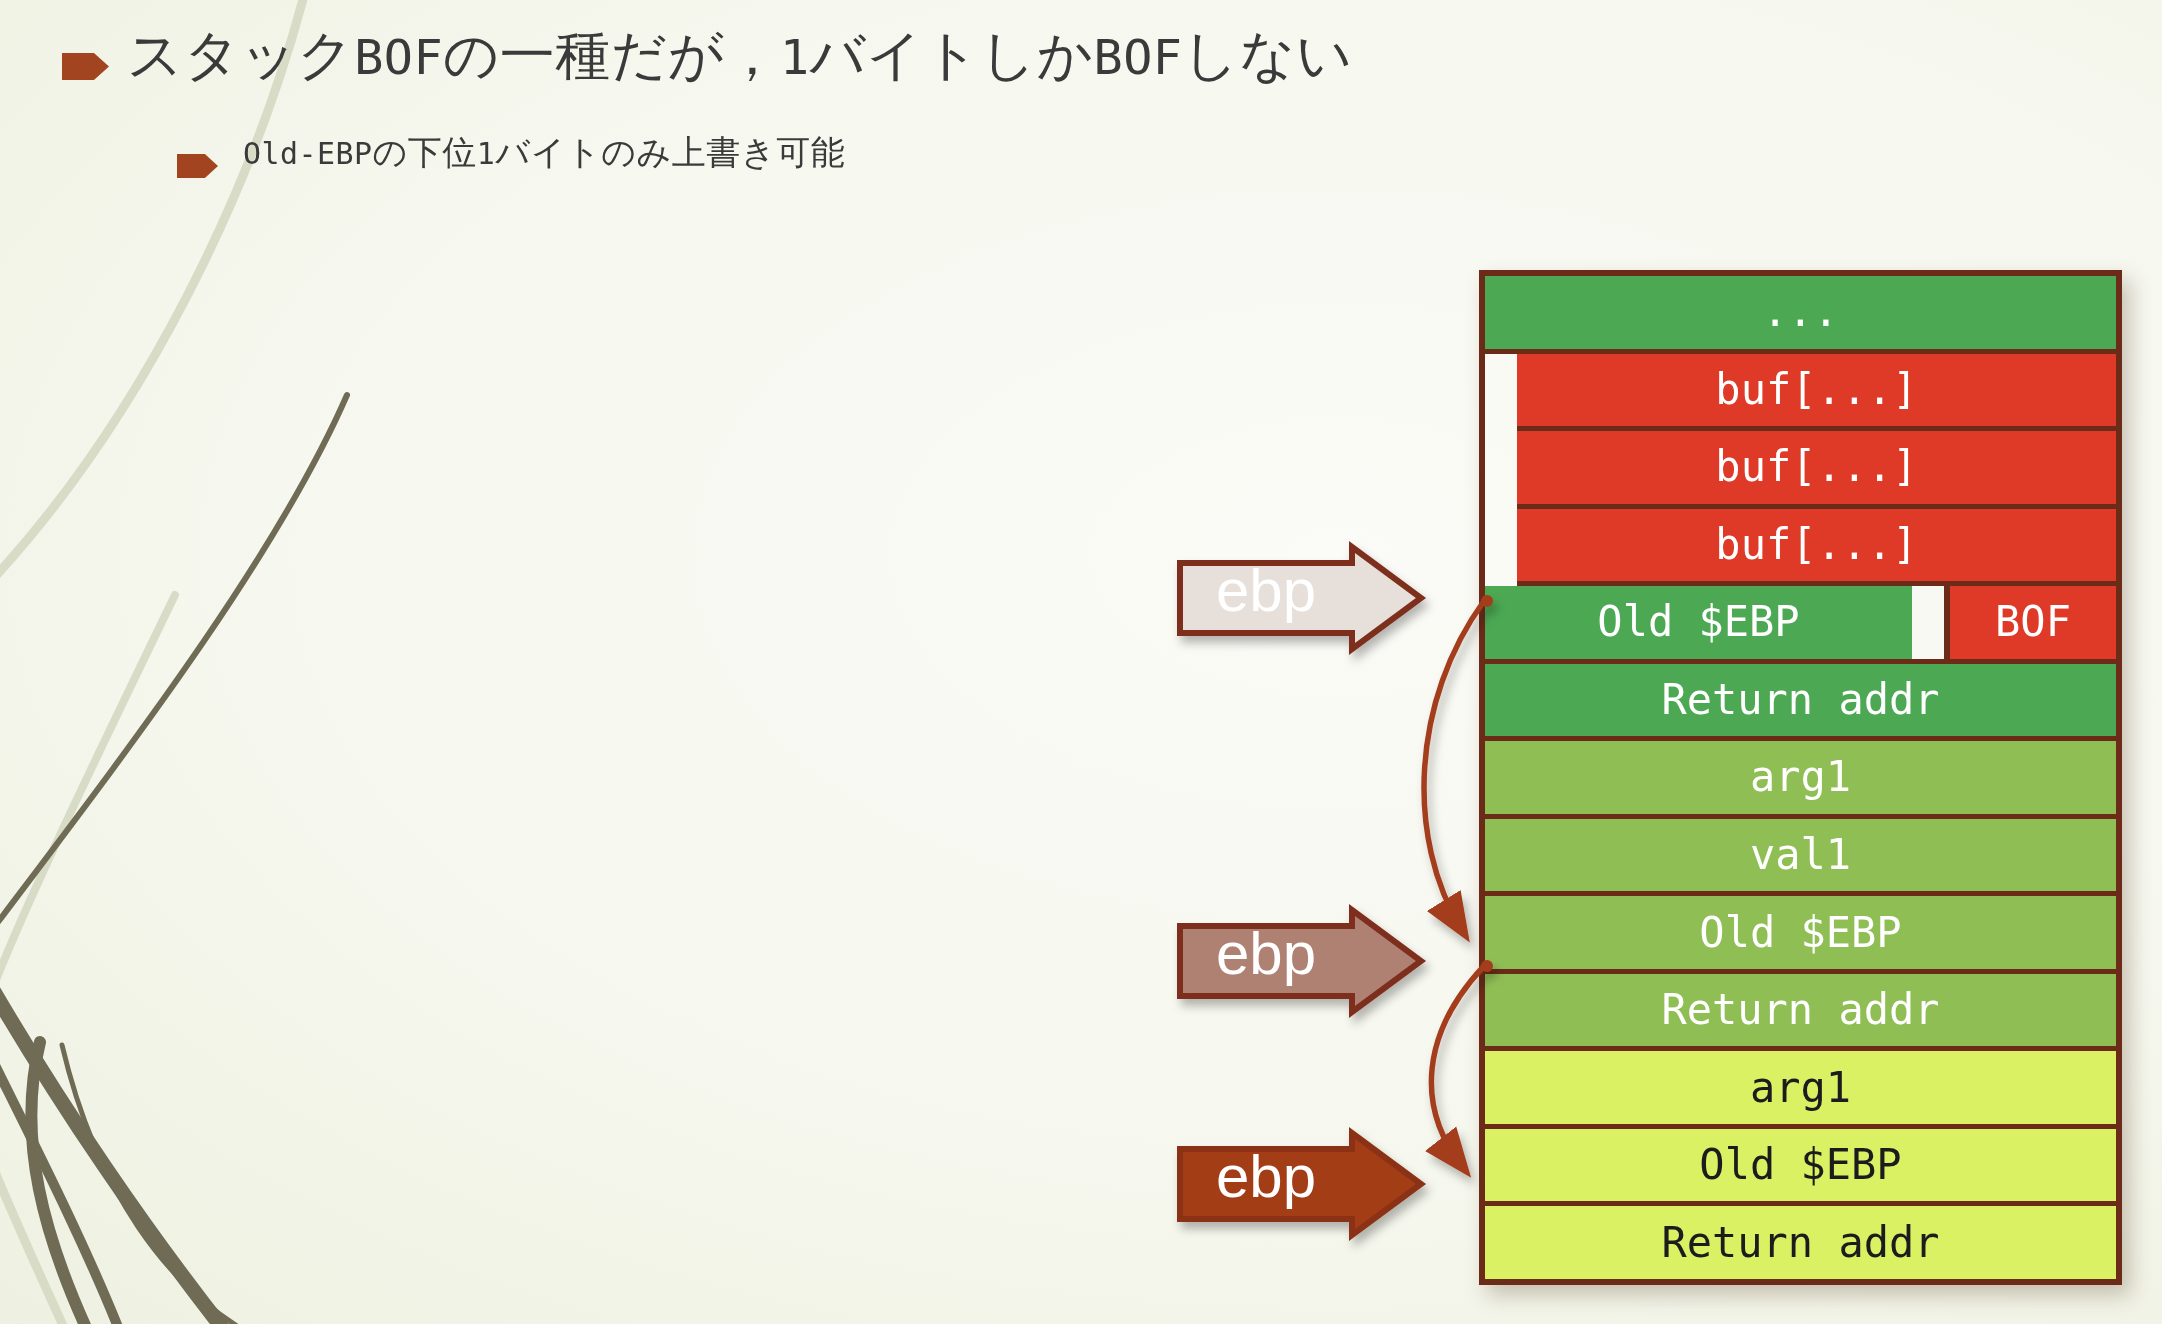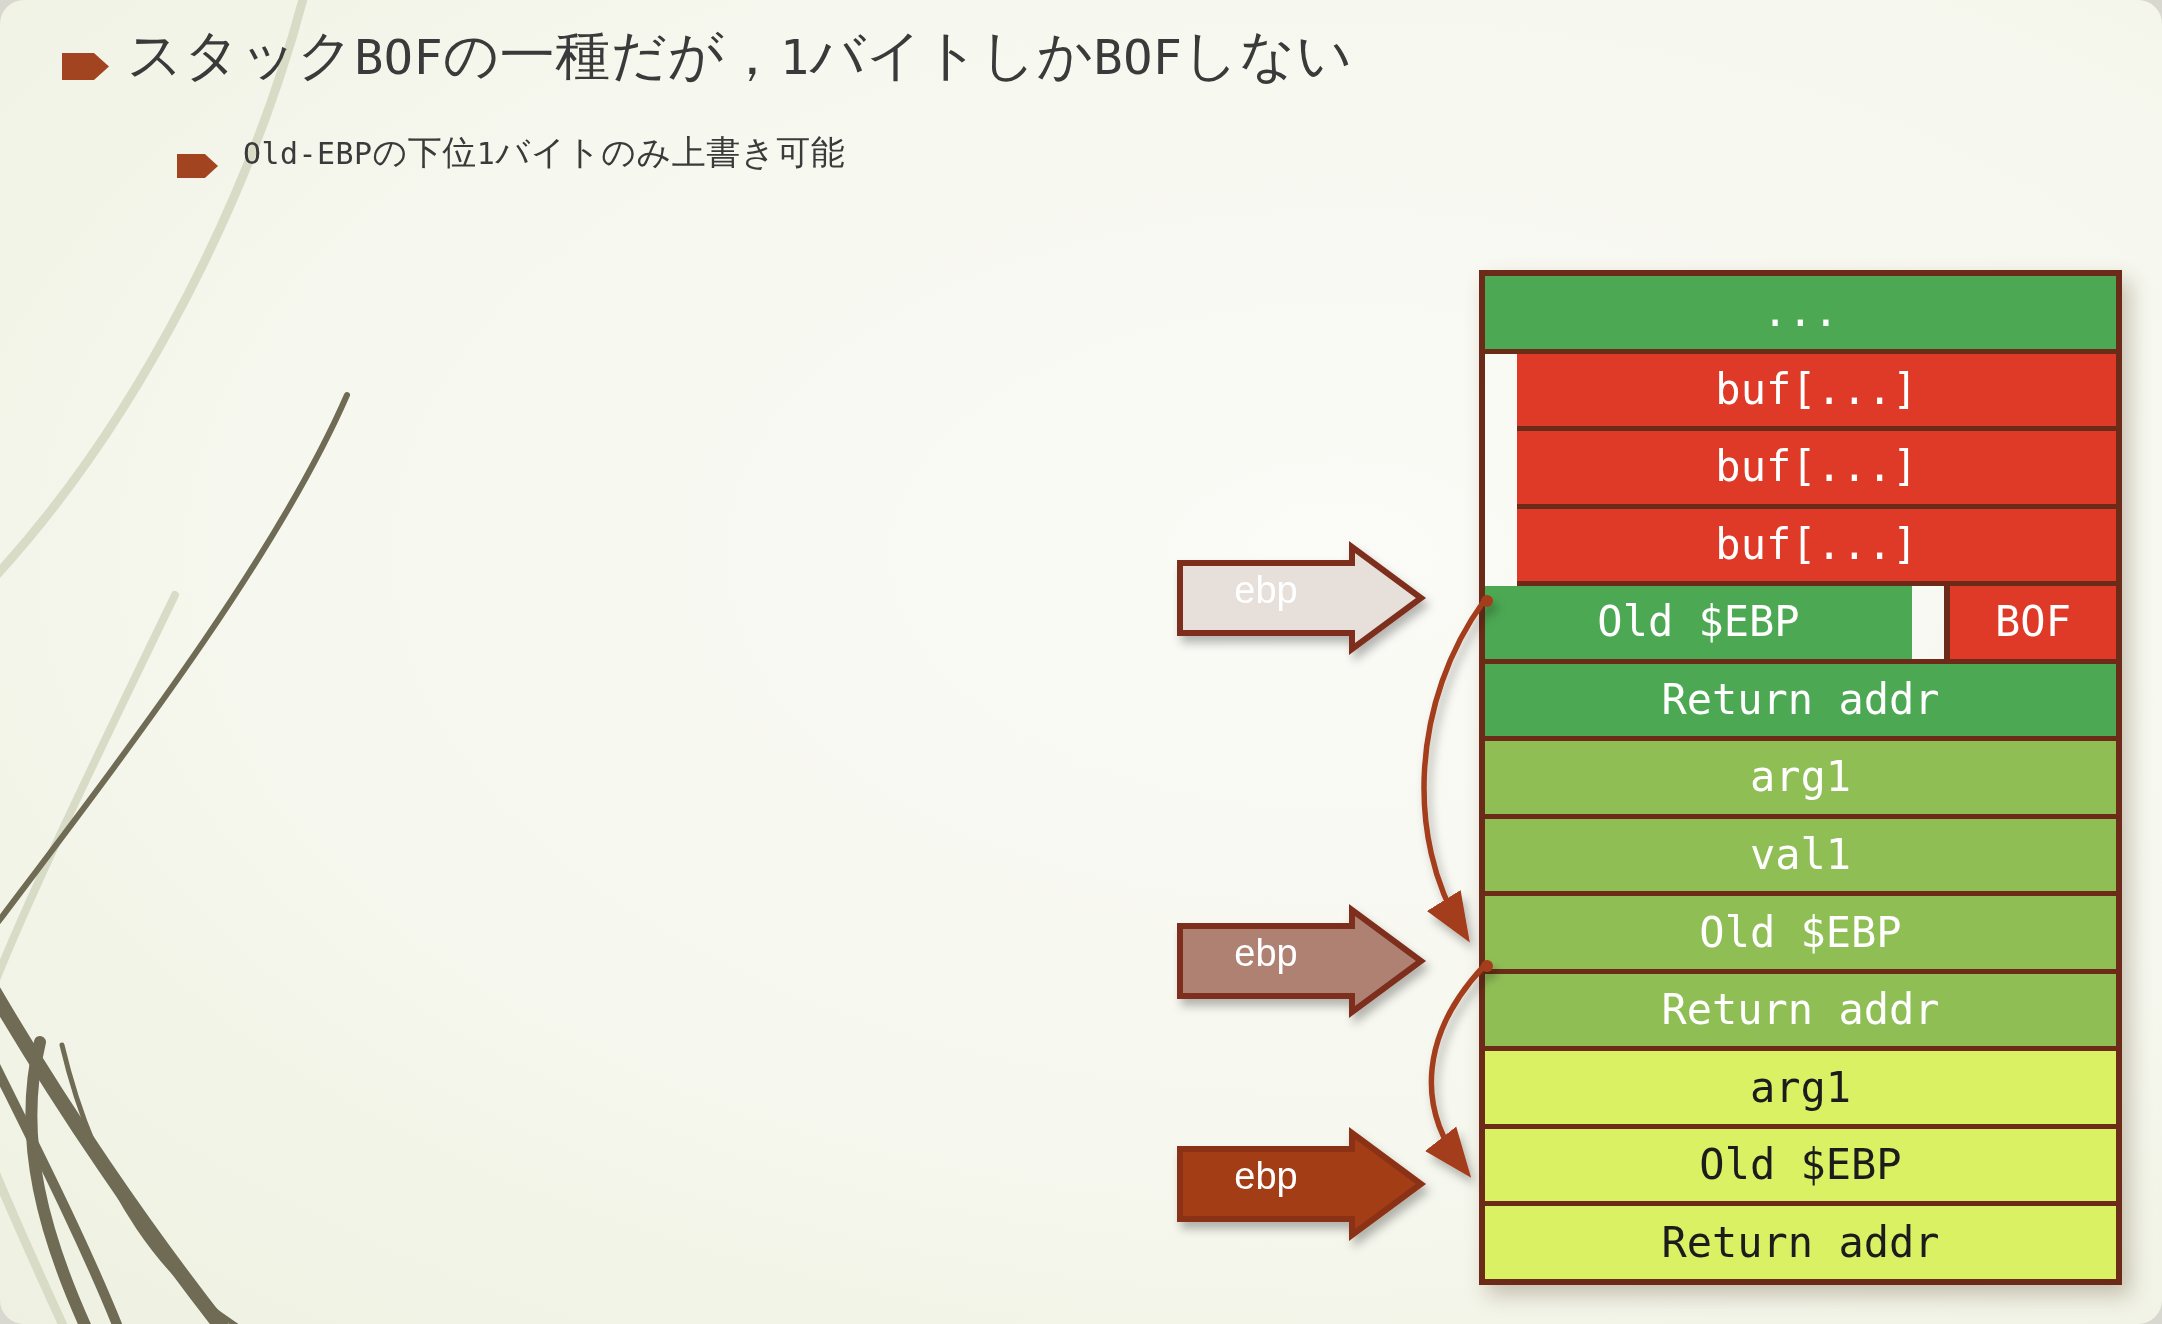--- a/index.html
+++ b/index.html
@@ -3,21 +3,20 @@
 <meta charset="utf-8">
 <style>
   html,body{margin:0;padding:0;background:#d8d8d0;}
   .slide{
     position:relative;
     width:2162px;height:1324px;
     overflow:hidden;
     font-family:"Liberation Sans","DejaVu Sans",sans-serif;
     background:
       radial-gradient(130% 120% at 62% 42%, #fbfbf7 0%, #f6f7ee 38%, #edf0df 72%, #e7ead6 100%);
-    border-radius: 24px;
   }
   svg.layer{position:absolute;left:0;top:0;width:2162px;height:1324px;pointer-events:none;}
   .deco{z-index:1;}
   .conn{z-index:4;}
 
   
   .bullet{
     position:absolute;
     background:var(--accent-dark-red,#a34421);
     clip-path:polygon(0 0,68% 0,100% 50%,68% 100%,0 100%);
@@ -56,21 +55,21 @@
   .tone-red{background:var(--red,#de3a27);margin-left:32px;}
   .tone-mid-green{background:var(--mid-green,#8fbe55);}
   .tone-bright-green{background:var(--bright-green,#d9f163);}
   .text-light{color:#ffffff;}
   .text-dark{color:#1c1c1c;}
 
   
   .reg-label{
     position:absolute;left:1186px;width:160px;height:49px;
     display:flex;align-items:center;justify-content:center;
-    color:#ffffff;font-size:38px;z-index:5;text-align:right;
+    color:#ffffff;font-size:60px;z-index:5;text-align:right;
   }
 </style>
 </head>
 <body>
 
 <div class="slide">
 
   <svg class="layer deco" viewBox="0 0 2162 1324">
     <g fill="none" stroke-linecap="round">
       <path d="M 308,-20 C 255,190 140,420 -8,580" stroke="#d8dcc6" stroke-width="9"></path>

